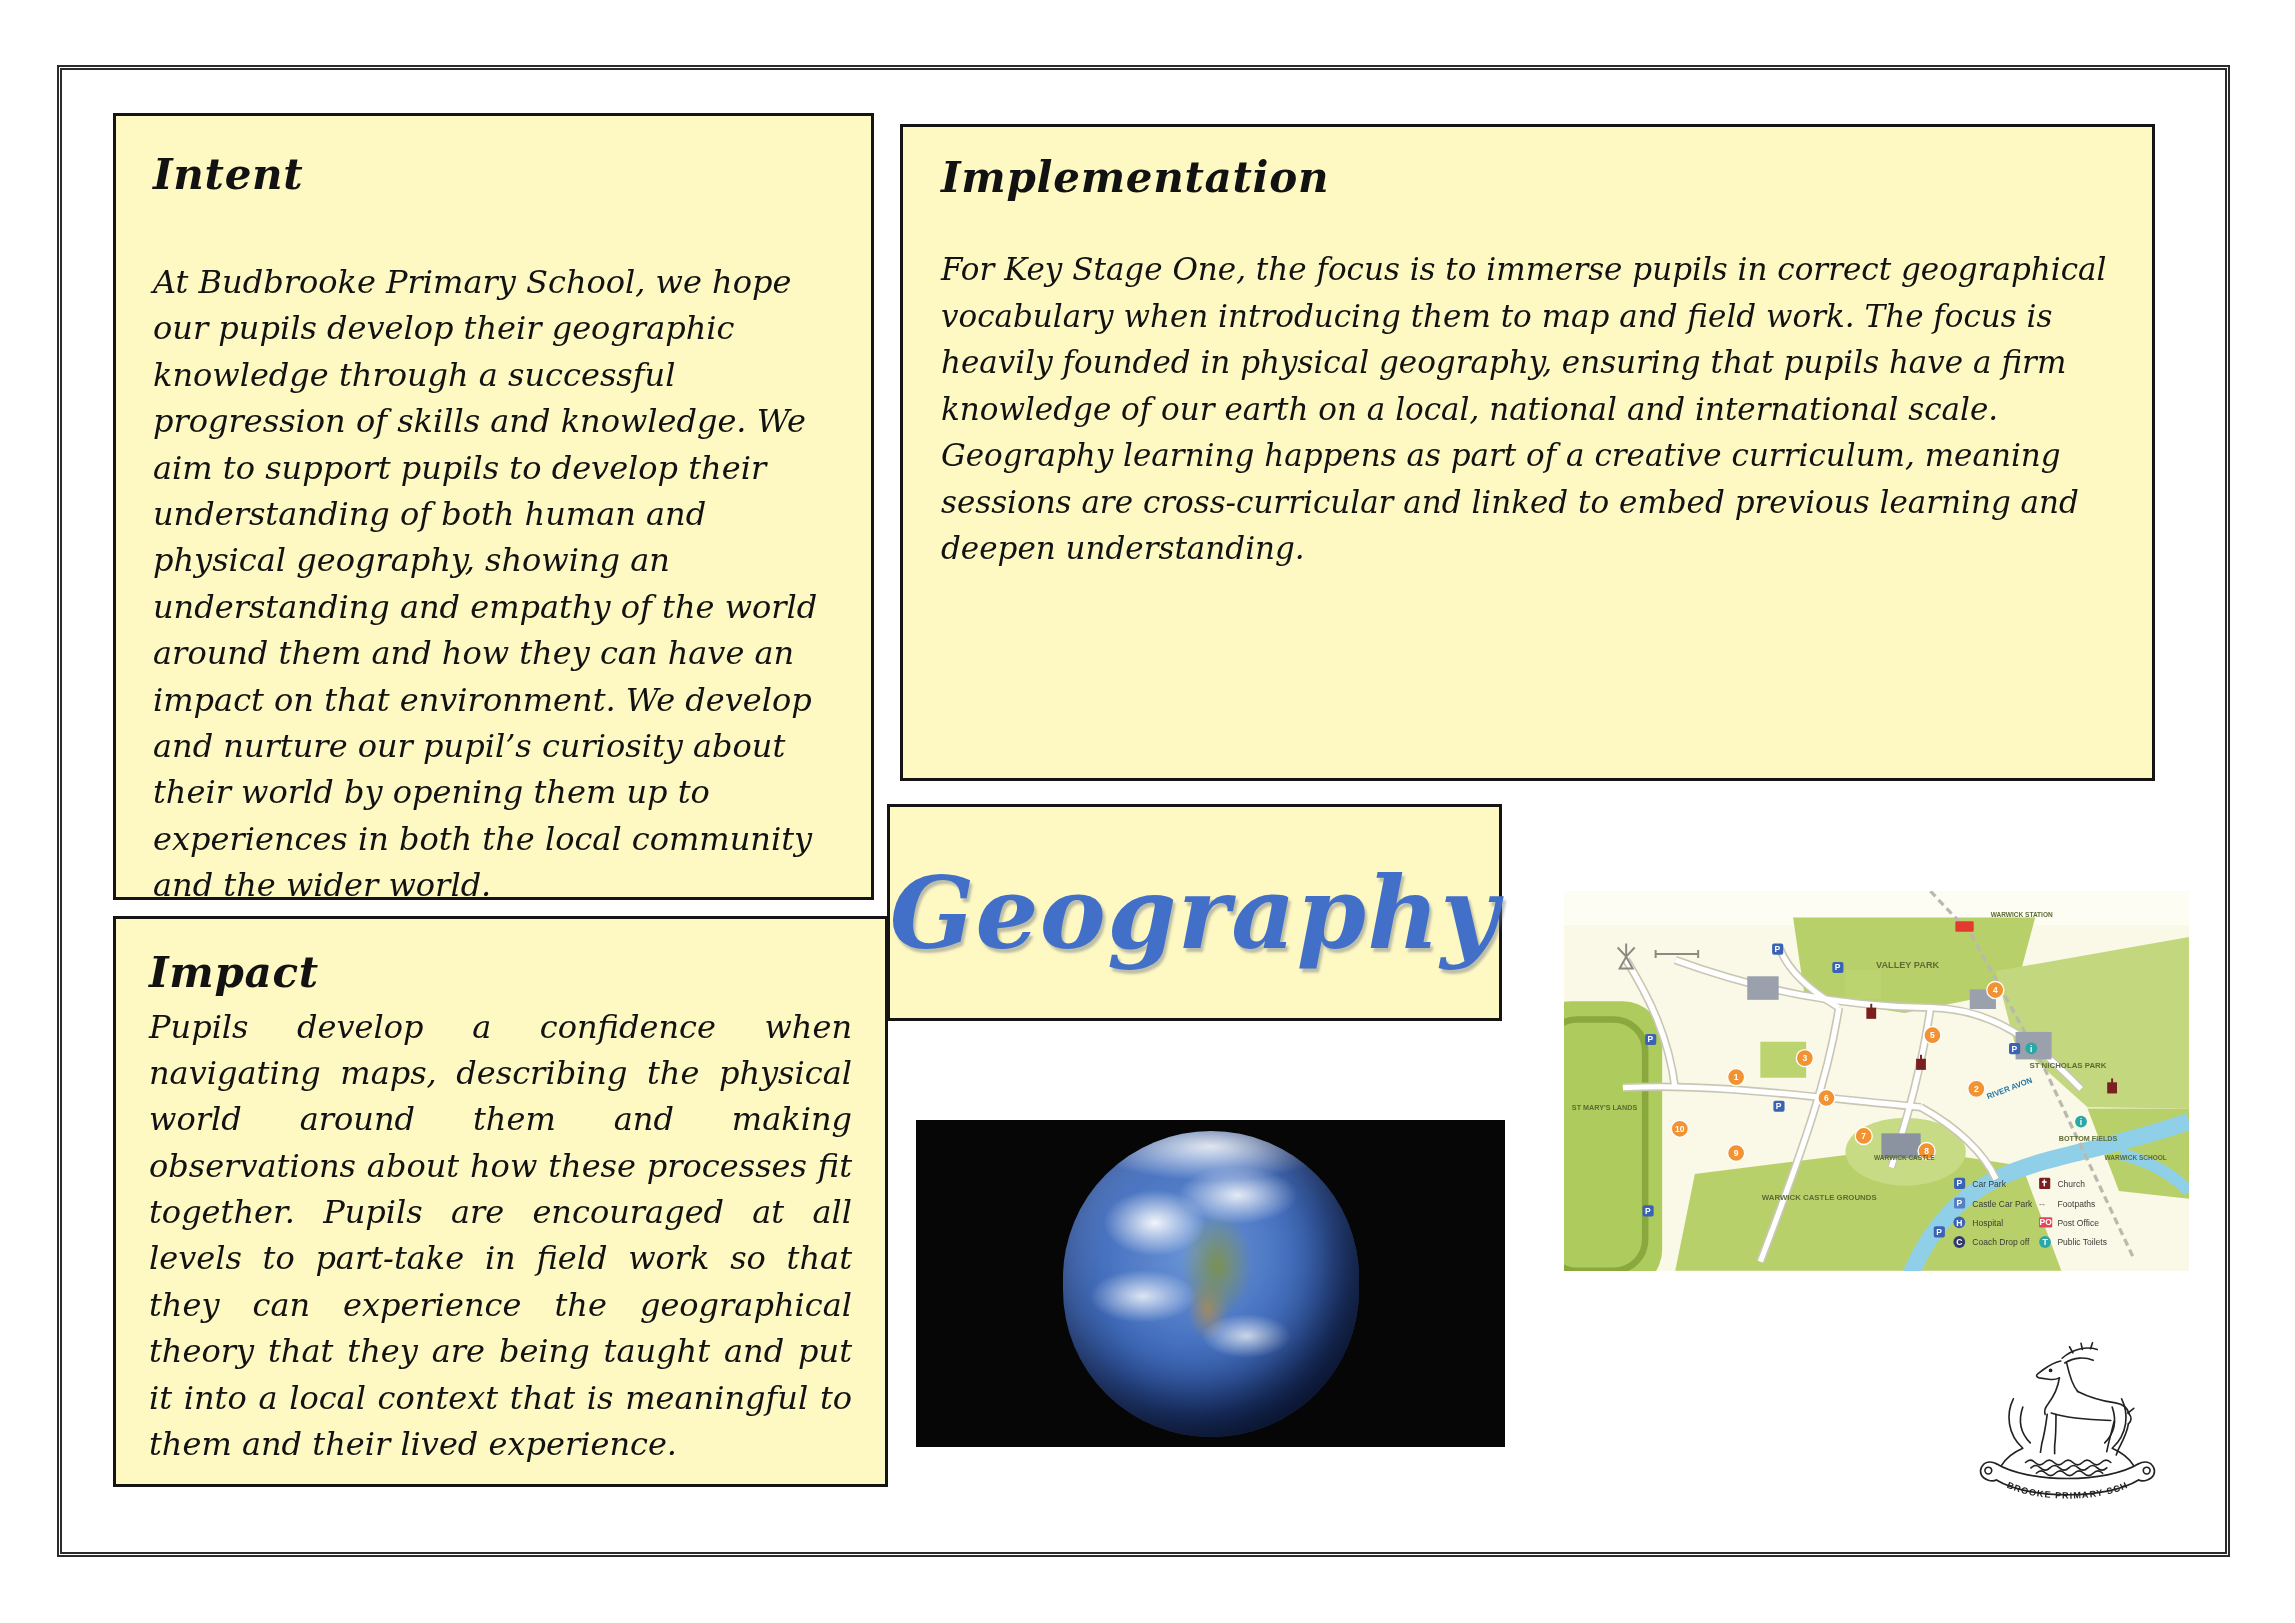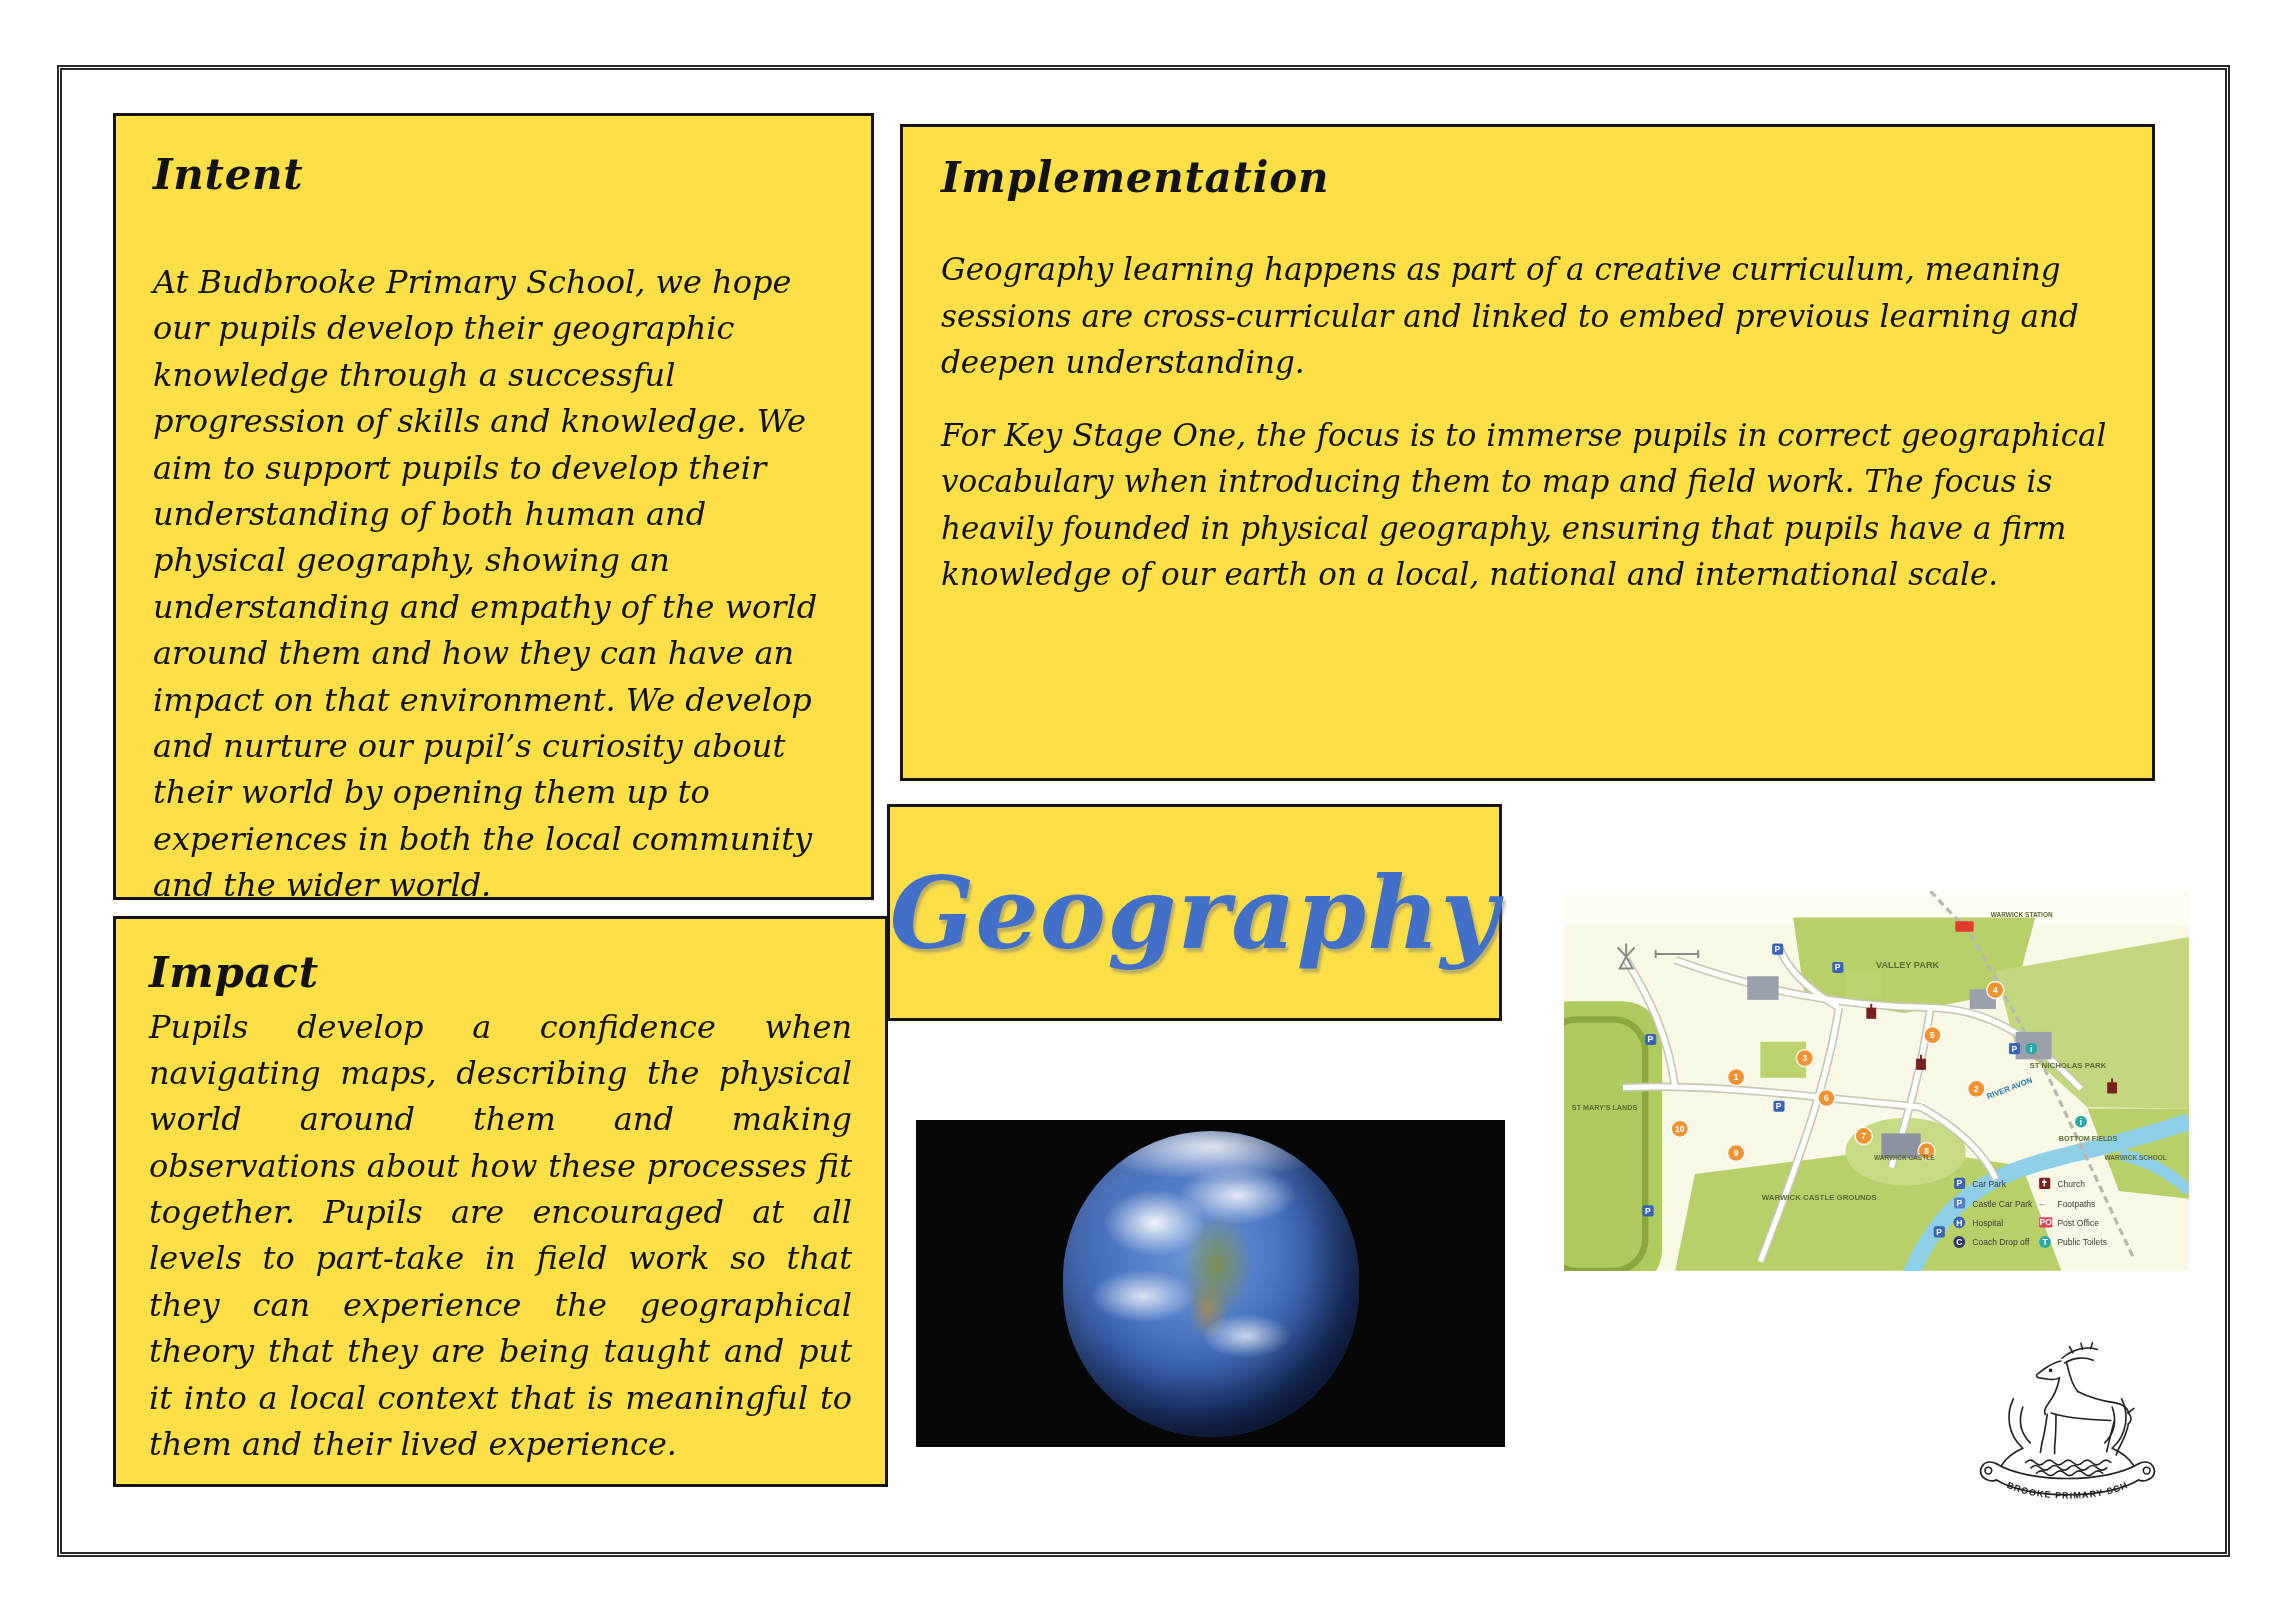--- a/index.html
+++ b/index.html
@@ -1,20 +1,20 @@
 <!DOCTYPE html>
 <html style="font-size:10.5px"><head>
 <meta charset="utf-8">
 <style>
   html,body{margin:0;padding:0;background:#ffffff;}
   .page{position:relative;width:2295px;height:1623px;background:#ffffff;overflow:hidden;
         font-family:"DejaVu Serif",serif;color:#121212;}
   .frame{position:absolute;left:57px;top:65px;width:2173px;height:1492px;
          border:5.9px double #2b2b2b;box-sizing:border-box;}
-  .box{position:absolute;border:3.9px solid #141414;background:#fde047;box-sizing:border-box;}
+  .box{position:absolute;border:3.9px solid #141414;background:#fef9c3;box-sizing:border-box;}
   .script{font-family:"DejaVu Serif",serif;font-style:italic;}
   .heading{font-weight:bold;font-size:42px;letter-spacing:0.7px;}
   .body-text{font-size:32px;line-height:1.45;}
   .intent-box{left:113px;top:113px;width:761px;height:787px;padding:34px 37px;}
   .intent-box .heading{margin-bottom:60px;}
   .impl-box{left:900px;top:124px;width:1255px;height:657px;padding:26px 38px;}
   .impl-box .heading{margin-bottom:44px;}
   .impl-box p{margin:0 0 26px 0;font-size:31px;line-height:1.5;}
   .impact-box{left:113px;top:916px;width:775px;height:571px;padding:29px 33px;}
   .impact-box .heading{margin-bottom:6.5px;}
@@ -50,22 +50,22 @@
 <div class="page">
   <div class="frame"></div>
 
   <div class="box intent-box script">
     <div class="heading">Intent</div>
     <div class="body-text">At Budbrooke Primary School, we hope our pupils develop their geographic knowledge through a successful progression of skills and knowledge. We aim to support pupils to develop their understanding of both human and physical geography, showing an understanding and empathy of the world around them and how they can have an impact on that environment. We develop and nurture our pupil’s curiosity about their world by opening them up to experiences in both the local community and the wider world.</div>
   </div>
 
   <div class="box impl-box script">
     <div class="heading">Implementation</div>
+    <p style="margin-bottom:0;">For Key Stage One, the focus is to immerse pupils in correct geographical vocabulary when introducing them to map and field work. The focus is heavily founded in physical geography, ensuring that pupils have a firm knowledge of our earth on a local, national and international scale.</p>
     <p>Geography learning happens as part of a creative curriculum, meaning sessions are cross-curricular and linked to embed previous learning and deepen understanding.</p>
-    <p style="margin-bottom:0;">For Key Stage One, the focus is to immerse pupils in correct geographical vocabulary when introducing them to map and field work. The focus is heavily founded in physical geography, ensuring that pupils have a firm knowledge of our earth on a local, national and international scale.</p>
   </div>
 
   <div class="box impact-box script">
     <div class="heading">Impact</div>
     <div class="body-text">Pupils develop a confidence when navigating maps, describing the physical world around them and making observations about how these processes fit together. Pupils are encouraged at all levels to part-take in field work so that they can experience the geographical theory that they are being taught and put it into a local context that is meaningful to them and their lived experience.</div>
   </div>
 
   <div class="box title-box">
     <span class="subject-title">Geography</span>
   </div>

